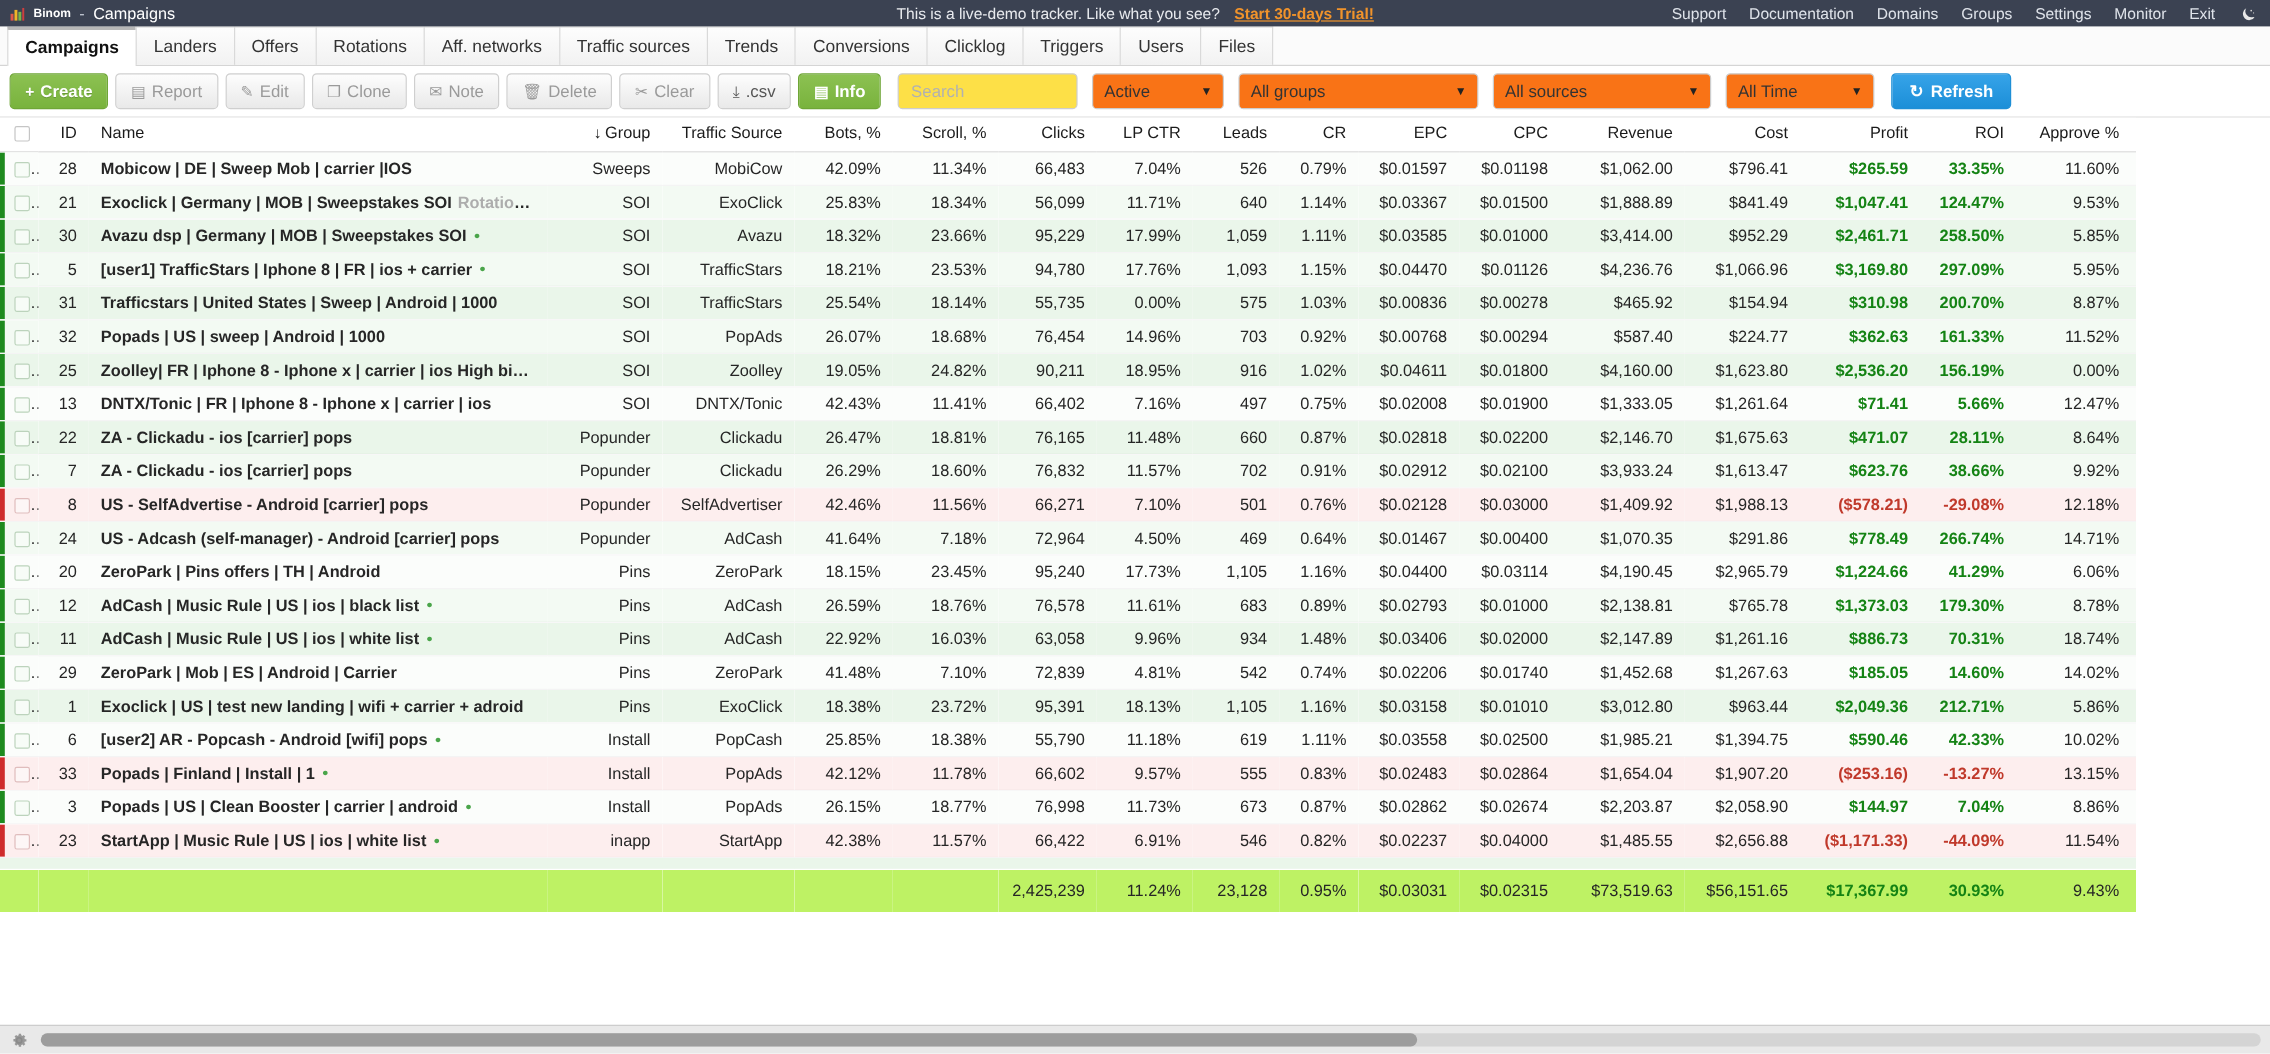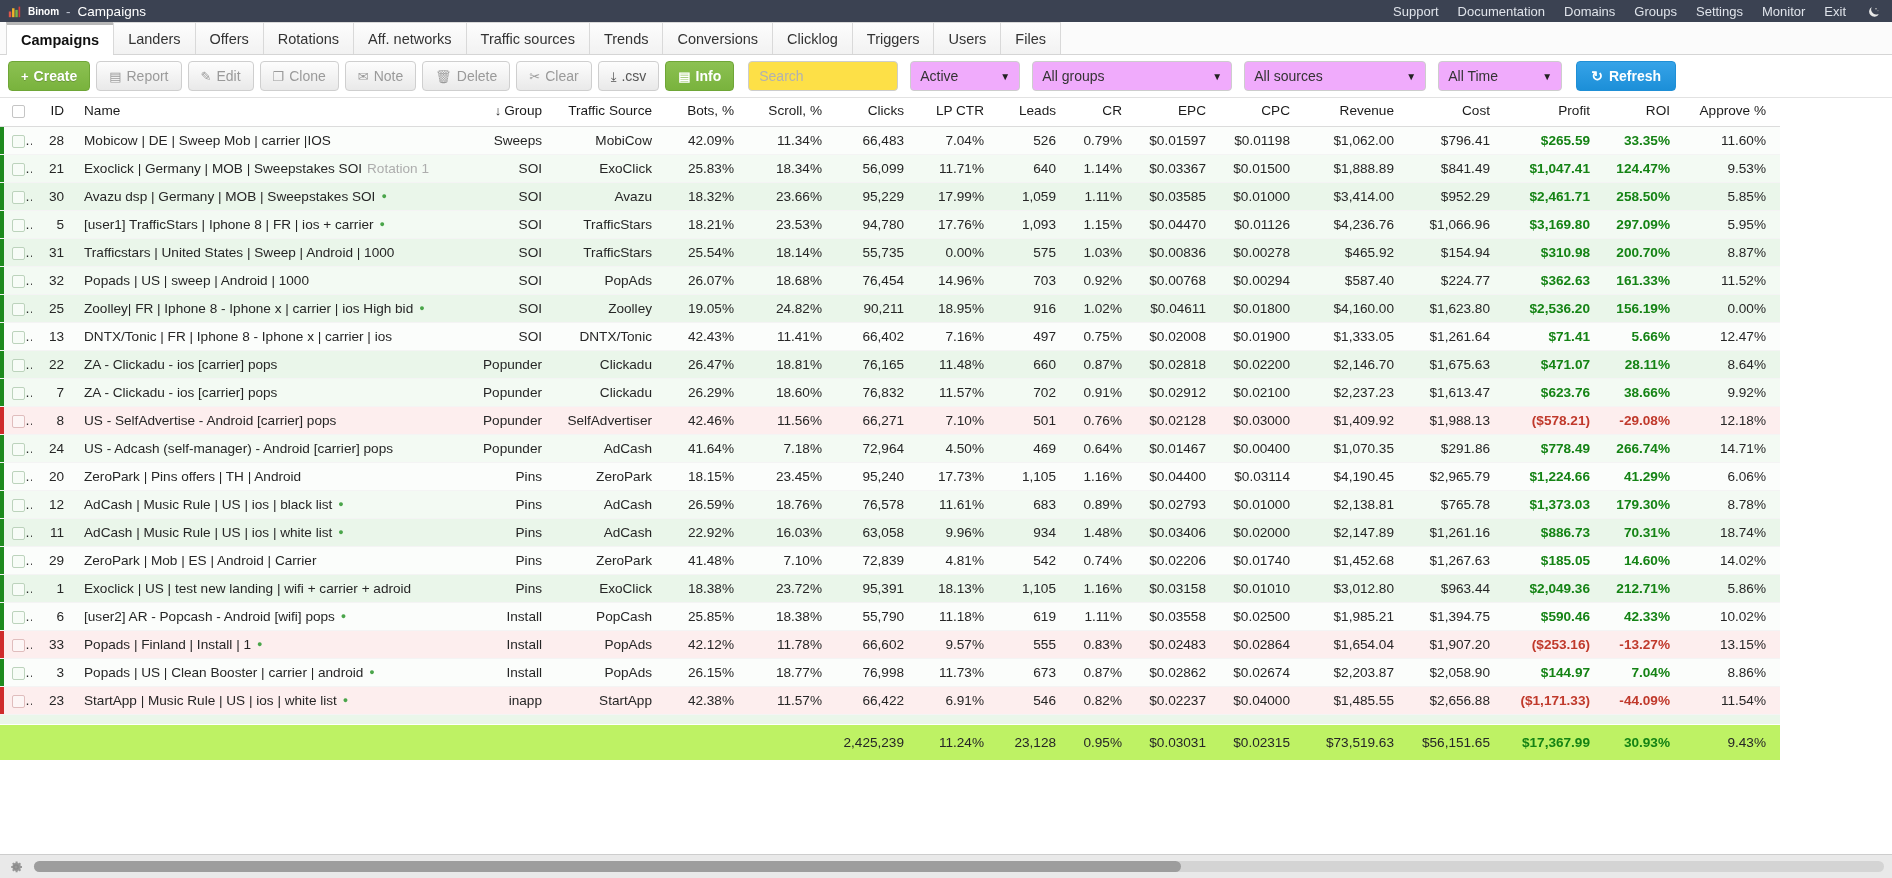--- a/index.html
+++ b/index.html
@@ -130,21 +130,21 @@
     font-size: 14px;
     color: #333;
     background: #fde047;
     font-family: "Liberation Sans", sans-serif;
   }
   .searchbox::placeholder { color: #b1b1b1; }
 
   .sel {
     height: 30px;
     border: 1px solid #cdcdcd; border-radius: 4px;
-    background: #f0abfc;
+    background: #f97316;
     display: flex; align-items: center;
     padding: 0 9px;
     font-size: 14px; color: #333;
     cursor: pointer;
     margin-left: 6px;
     position: relative;
   }
   .sel .lbl { flex: 1; white-space: nowrap; }
   .sel .car { margin-left: 14px; font-size: 10px; color: #222; }
   .sel.w-active { width: 110px; }
@@ -190,21 +190,21 @@
   }
   table.grid td {
     padding: 6px 10px;
     white-space: nowrap;
     overflow: hidden;
     text-overflow: ellipsis;
     border-bottom: 1px solid rgba(0,0,0,0.045);
   }
   .c-chk    { width: 32px;  text-align: center; padding-left: 12px !important; }
   .c-id     { width: 42px;  text-align: right; }
-  .c-name   { width: 382px; text-align: left; }
+  .c-name   { width: 382px; text-align: left; font-weight: bold; }
   .c-group  { width: 96px;  text-align: right; }
   .c-ts     { width: 110px; text-align: right; }
   .c-bots   { width: 82px;  text-align: right; }
   .c-scroll { width: 88px;  text-align: right; }
   .c-clicks { width: 82px;  text-align: right; }
   .c-lpctr  { width: 80px;  text-align: right; }
   .c-leads  { width: 72px;  text-align: right; }
   .c-cr     { width: 66px;  text-align: right; }
   .c-epc    { width: 84px;  text-align: right; }
   .c-cpc    { width: 84px;  text-align: right; }
@@ -298,20 +298,24 @@
       <rect x="1" y="8" width="3" height="7" fill="#e0574b"></rect>
       <rect x="5" y="4" width="3" height="11" fill="#f0b429"></rect>
       <rect x="9" y="6" width="3" height="9" fill="#7ab648"></rect>
       <rect x="13" y="2" width="2" height="13" fill="#ce3f3f"></rect>
     </svg>
     <span class="brand-name">Binom</span>
     <span class="brand-sep">-</span>
     <span class="brand-page">Campaigns</span>
   </div>
 
+  <div class="topbar-center">
+    <span class="demo-msg">This is a live-demo tracker. Like what you see?</span>
+    <a class="trial-link">Start 30-days Trial!</a>
+  </div>
 
   <div class="topbar-right">
     <a>Support</a>
     <a>Documentation</a>
     <a>Domains</a>
     <a>Groups</a>
     <a>Settings</a>
     <a>Monitor</a>
     <a>Exit</a>
     <svg class="moon-icon" viewBox="0 0 16 16">
@@ -626,21 +630,21 @@
           <td class="c-group">Popunder</td>
           <td class="c-ts">Clickadu</td>
           <td class="c-bots">26.29%</td>
           <td class="c-scroll">18.60%</td>
           <td class="c-clicks">76,832</td>
           <td class="c-lpctr">11.57%</td>
           <td class="c-leads">702</td>
           <td class="c-cr">0.91%</td>
           <td class="c-epc">$0.02912</td>
           <td class="c-cpc">$0.02100</td>
-          <td class="c-rev">$2,237.23</td>
+          <td class="c-rev">$3,933.24</td>
           <td class="c-cost">$1,613.47</td>
           <td class="c-profit prof-pos">$623.76</td>
           <td class="c-roi roi-pos">38.66%</td>
           <td class="c-appr">9.92%</td>
           <td class="c-tail"></td>
         </tr>
         <tr class="row-red">
           <td class="c-chk"><span class="cb"></span></td>
           <td class="c-id">8</td>
           <td class="c-name">US - SelfAdvertise - Android [carrier] pops</td>

